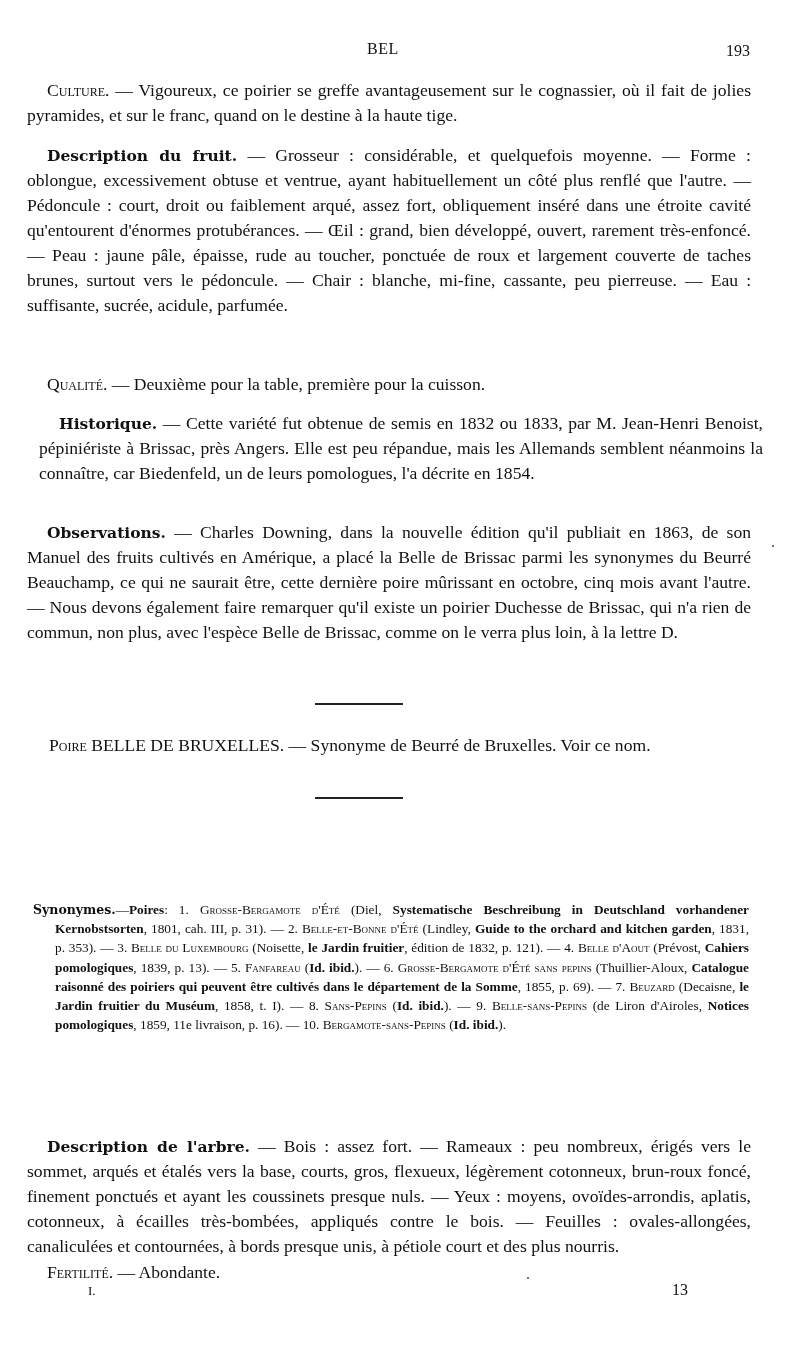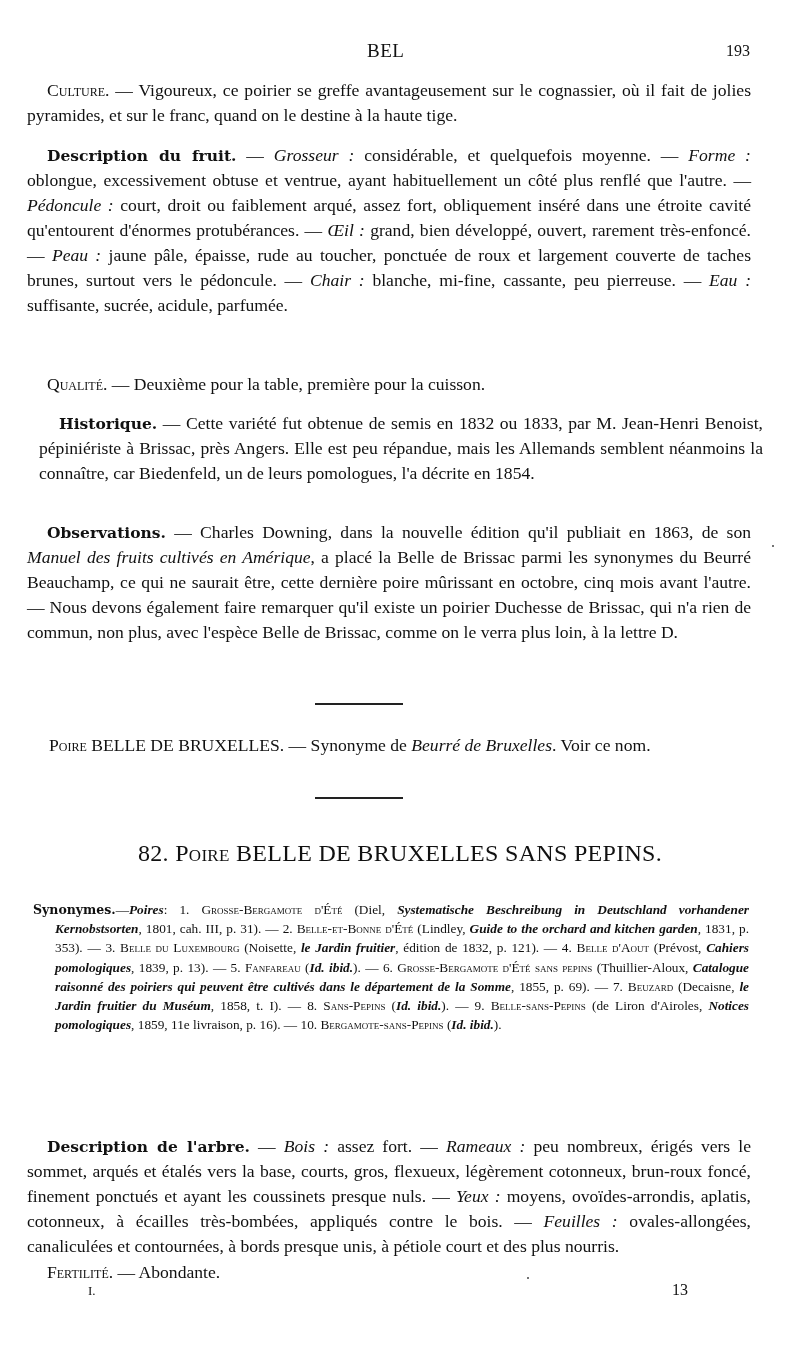--- a/index.html
+++ b/index.html
@@ -1,28 +1,28 @@
 <!DOCTYPE html>
 <html><head>
 <meta charset="utf-8">
 <style>
   html, body { margin: 0; padding: 0; background: #ffffff; }
   body { width: 800px; height: 1348px; position: relative; overflow: hidden;
          font-family: "Liberation Serif", "DejaVu Serif", serif; color: #111; }
   .page { position: absolute; left: 0; top: 0; width: 800px; height: 1348px; }
   .running-head { position: absolute; top: 40px; left: 0; width: 800px; height: 24px; }
-  .running-title { position: absolute; left: 367px; top: 0; font-size: 19px; letter-spacing: 0.5px; }
+  .running-title { position: absolute; left: 367px; top: 0; font-size: 16px; letter-spacing: 0.5px; }
   .page-number { position: absolute; right: 50px; top: 2px; font-size: 16px; }
   .block { position: absolute; left: 27px; width: 724px; font-size: 17.6px; line-height: 25px;
            text-align: justify; }
   .block p { margin: 0; }
   .indent { text-indent: 20px; }
   .sc { font-variant: small-caps; }
   .hd { font-weight: bold; font-family: "DejaVu Serif", serif; font-size: 15.5px; }
-  .it { font-style: italic; }
+  .it { }
   .rule { position: absolute; height: 2px; background: #222; width: 88px; left: 315px; }
   .title-82 { position: absolute; top: 840px; left: 0; width: 800px; text-align: center;
               font-size: 24px; letter-spacing: 0.3px; }
   .small { position: absolute; left: 33px; width: 716px; font-size: 13.3px; line-height: 19.2px;
            text-align: justify; }
   .small p { margin: 0; }
   .hanging { padding-left: 22px; text-indent: -22px; }
   .footer-sig { position: absolute; top: 1283px; left: 88px; font-size: 13px; }
   .footer-sig-num { position: absolute; top: 1281px; left: 672px; font-size: 16px; }
   .dot { position: absolute; width: 2px; height: 2px; background: #444; border-radius: 1px; }
@@ -59,25 +59,20 @@
   </div>
 
   <div class="rule" style="top:703px;"></div>
 
   <div class="block" style="top:733px; left:49px; width:700px;">
     <p class="hanging"><span class="sc">Poire</span><span> BELLE DE BRUXELLES.</span><span> — Synonyme de </span><span class="it">Beurré de Bruxelles</span><span>. Voir ce nom.</span></p>
   </div>
 
   <div class="rule" style="top:797px;"></div>
 
-  <div class="title-82">
-    <span>82.</span>
-    <span class="sc">Poire</span>
-    <span>BELLE DE BRUXELLES SANS PEPINS.</span>
-  </div>
 
   <div class="small" style="top:900px;">
     <p class="hanging"><span class="hd" style="font-size:12.5px;">Synonymes.</span><span><span>—</span><span class="it" style="font-weight: bold;">Poires</span><span>: 1. </span><span class="sc">Grosse-Bergamote d'Été</span><span> (Diel, </span><span class="it" style="font-weight: bold;">Systematische Beschreibung in Deutschland vorhandener Kernobstsorten</span><span>, 1801, cah. III, p. 31). — 2. </span><span class="sc">Belle-et-Bonne d'Été</span><span> (Lindley, </span><span class="it" style="font-weight: bold;">Guide to the orchard and kitchen garden</span><span>, 1831, p. 353). — 3. </span><span class="sc">Belle du Luxembourg</span><span> (Noisette, </span><span class="it" style="font-weight: bold;">le Jardin fruitier</span><span>, édition de 1832, p. 121). — 4. </span><span class="sc">Belle d'Aout</span><span> (Prévost, </span><span class="it" style="font-weight: bold;">Cahiers pomologiques</span><span>, 1839, p. 13). — 5. </span><span class="sc">Fanfareau</span><span> (</span><span class="it" style="font-weight: bold;">Id. ibid.</span><span>). — 6. </span><span class="sc">Grosse-Bergamote d'Été sans pepins</span><span> (Thuillier-Aloux, </span><span class="it" style="font-weight: bold;">Catalogue raisonné des poiriers qui peuvent être cultivés dans le département de la Somme</span><span>, 1855, p. 69). — 7. </span><span class="sc">Beuzard</span><span> (Decaisne, </span><span class="it" style="font-weight: bold;">le Jardin fruitier du Muséum</span><span>, 1858, t. I). — 8. </span><span class="sc">Sans-Pepins</span><span> (</span><span class="it" style="font-weight: bold;">Id. ibid.</span><span>). — 9. </span><span class="sc">Belle-sans-Pepins</span><span> (de Liron d'Airoles, </span><span class="it" style="font-weight: bold;">Notices pomologiques</span><span>, 1859, 11e livraison, p. 16). — 10. </span><span class="sc">Bergamote-sans-Pepins</span><span> (</span><span class="it" style="font-weight: bold;">Id. ibid.</span><span>).</span></span></p>
   </div>
 
   <div class="block" style="top:1102px;margin-top:32px;">
     <p class="indent"><span class="hd">Description de l'arbre.</span><span><span> — </span><span class="it">Bois :</span><span> assez fort. — </span><span class="it">Rameaux :</span><span> peu nombreux, érigés vers le sommet, arqués et étalés vers la base, courts, gros, flexueux, légèrement cotonneux, brun-roux foncé, finement ponctués et ayant les coussinets presque nuls. — </span><span class="it">Yeux :</span><span> moyens, ovoïdes-arrondis, aplatis, cotonneux, à écailles très-bombées, appliqués contre le bois. — </span><span class="it">Feuilles :</span><span> ovales-allongées, canaliculées et contournées, à bords presque unis, à pétiole court et des plus nourris.</span></span></p>
   </div>
 
   <div class="block" style="top:1260px;">

